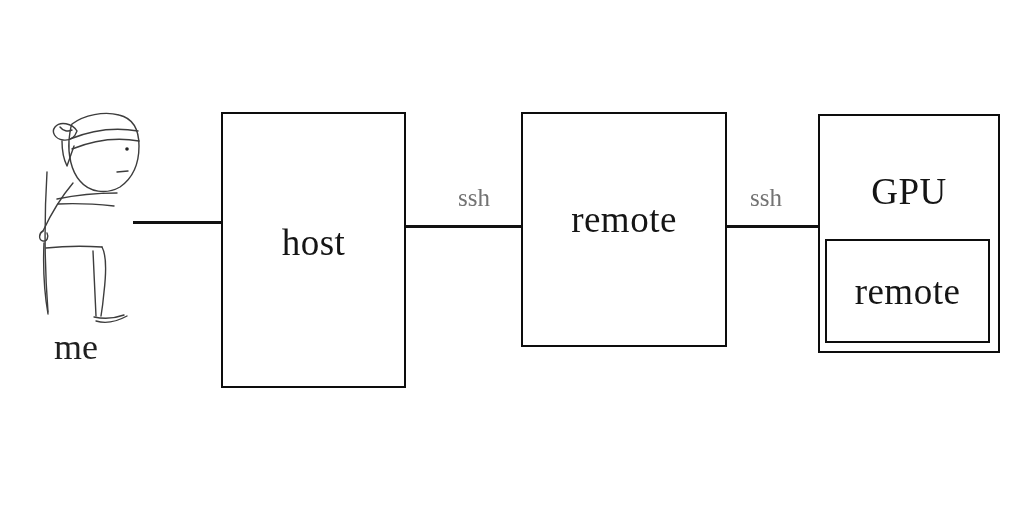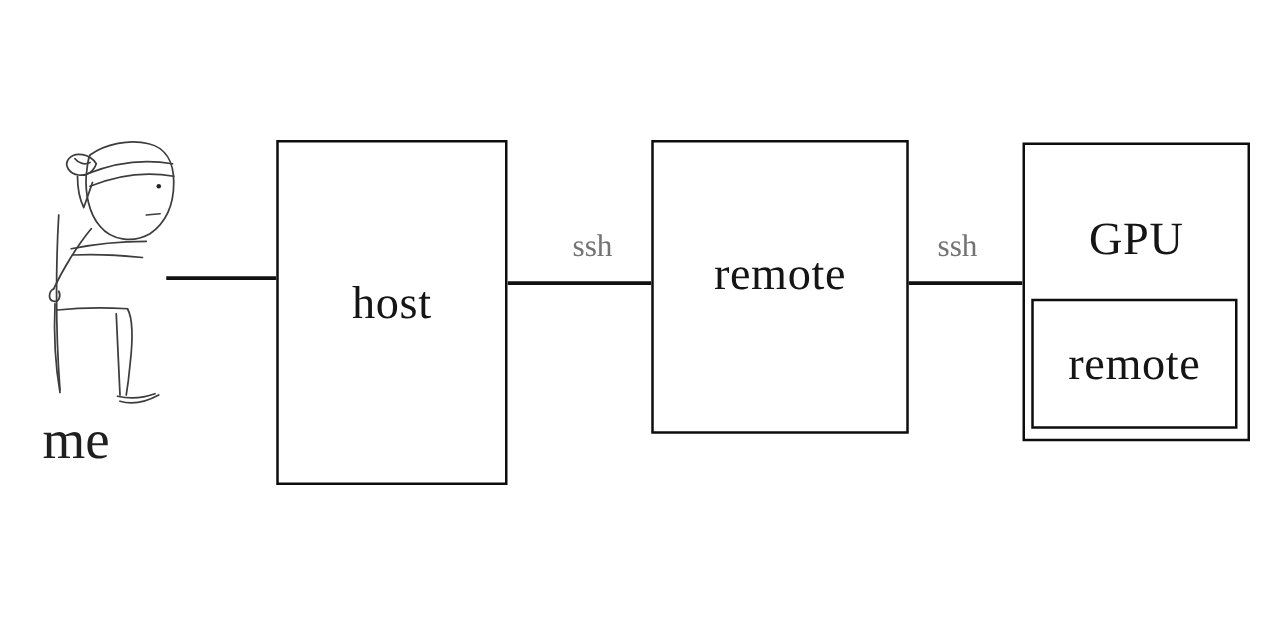--- a/index.html
+++ b/index.html
@@ -55,22 +55,22 @@
     text-align: center;
     font-size: 25px;
     color: #737373;
   }
   .link-label-1 { left: 429px; top: 184px; }
   .link-label-2 { left: 721px; top: 184px; }
   .person-sketch { position: absolute; left: 30px; top: 105px; }
   .person-label {
     position: absolute;
     left: 34px; top: 326px; width: 84px;
-    text-align: left;
-    font-size: 44px;
+    text-align: center;
+    font-size: 36px;
     color: #1f1f1f;
   }
 </style>
 </head>
 <body>
 
 <div class="canvas">
 
   <svg class="person-sketch" width="160" height="230" viewBox="30 105 160 230" fill="none" stroke="#3d3d3d" stroke-width="1.4" stroke-linecap="round" stroke-linejoin="round">
     <path d="M 72 124 C 84 115 104 111 119 115 C 132 118 139 129 139 146 C 139 163 133 178 120 187 C 106 195 89 192 80 181 C 71 171 68 154 69 140 C 70 133 70 128 72 124 Z"></path>

